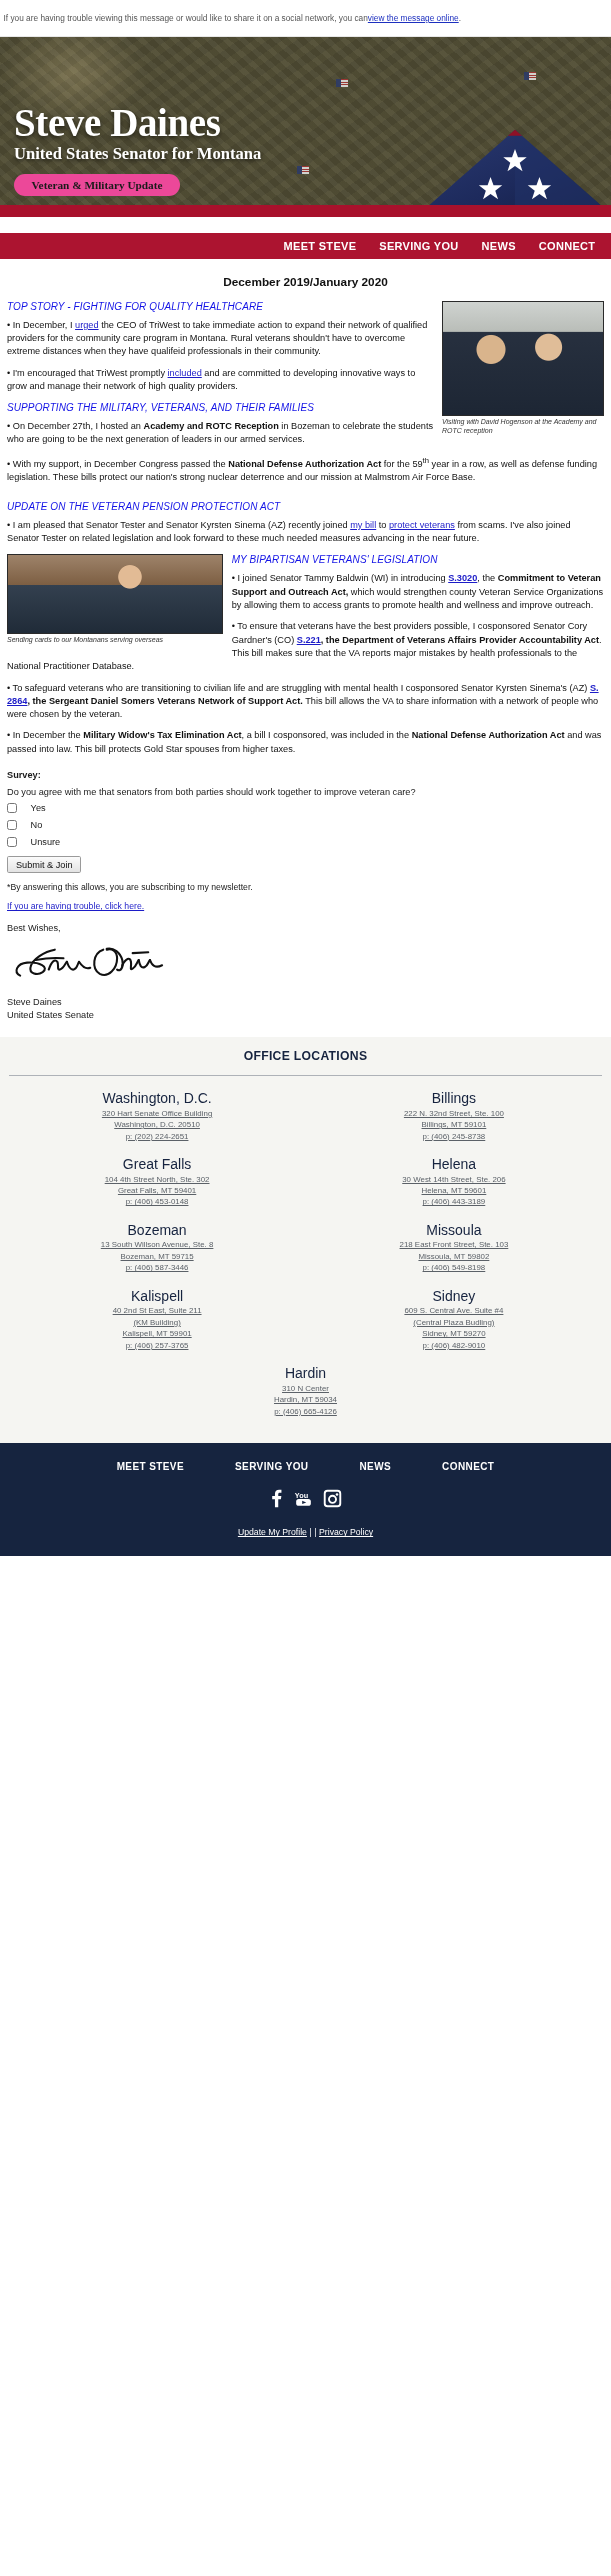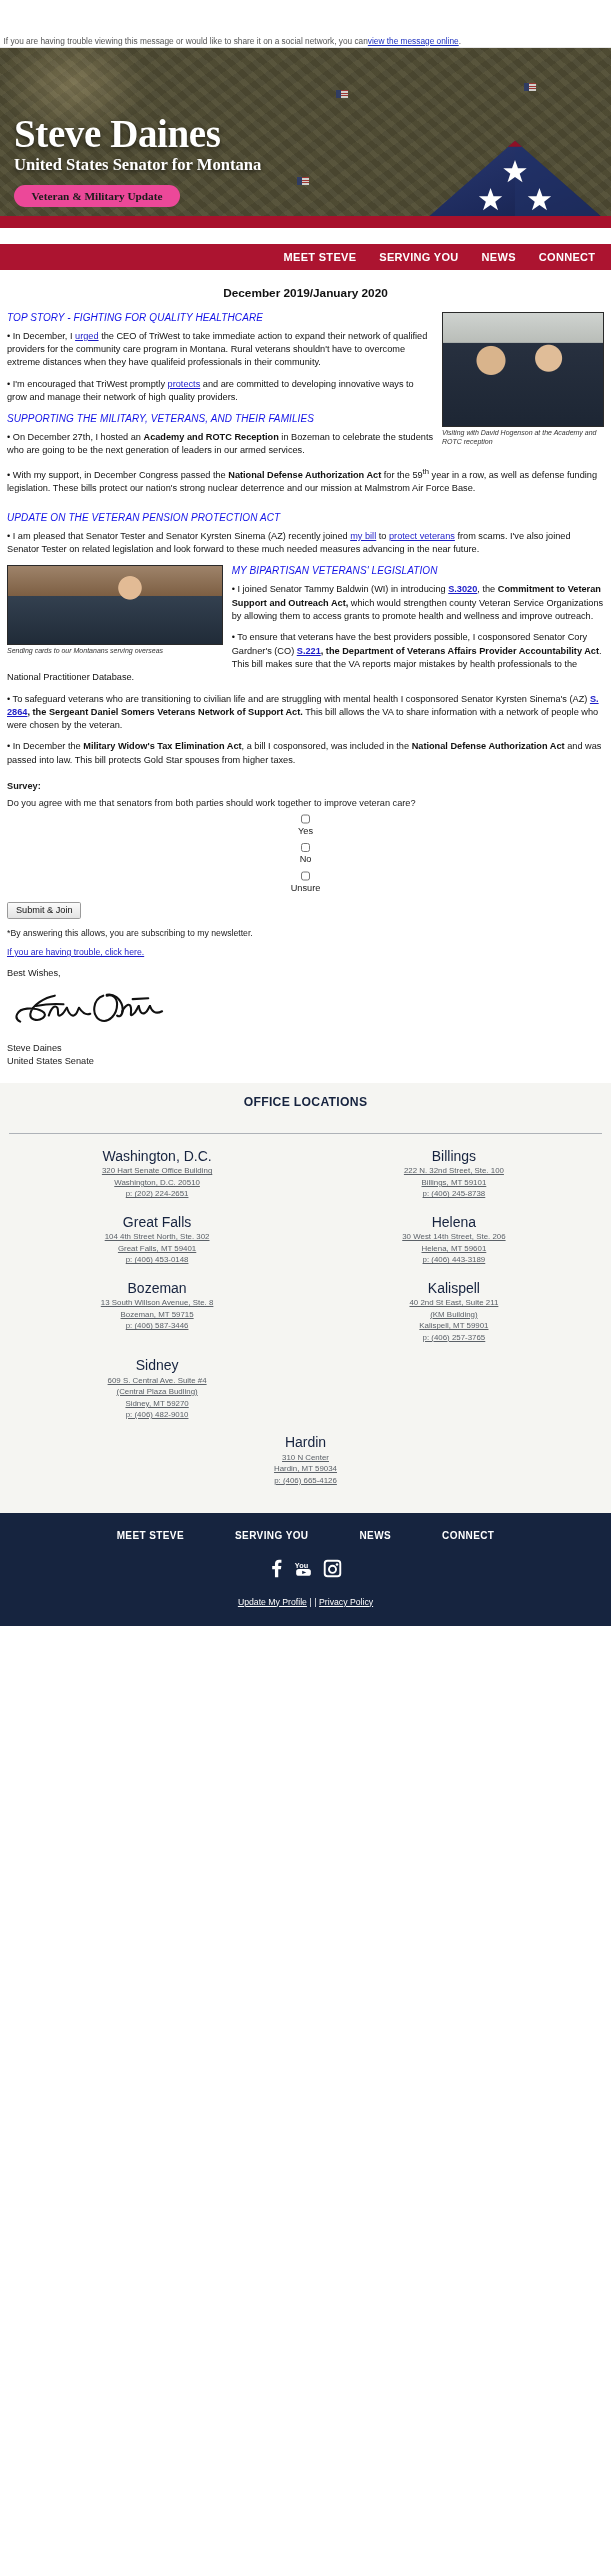--- a/index.html
+++ b/index.html
@@ -7,29 +7,28 @@
   body {
     width:611px;
     background:#ffffff;
     font-family:"Liberation Sans", sans-serif;
     color:#1a1a1a;
     -webkit-font-smoothing:antialiased;
   }
 
   
   .preheader {
-    height:14px;
+    height:37px;
     background:#ffffff;
     display:flex;
     align-items:center;
     padding:0 3.5px;
     font-size:8.3px;
     color:#555;
     border-bottom:0.9px solid #e8e8e8;
-    margin-top:34px;
   }
   .preheader a { color:#1c2fbf; text-decoration:underline; }
 
   
   .hero {
     position:relative;
     height:168px;
     overflow:hidden;
     background:#5d5b40;
   }
@@ -172,21 +171,21 @@
     font-style:italic;
     color:#333;
     line-height:1.28;
     margin-top:2.6px;
   }
   .clr{ clear:both; }
 
   
   .survey-title{ font-size:9.2px; font-weight:bold; margin:14px 0 7px 0; }
   .survey-q{ font-size:9.2px; margin:0 0 6.1px 0; }
-  .opt{ display:flex; align-items:center; gap:2px; margin:0 0 7px 0; font-size:9.2px;flex-direction:column; }
+  .opt{ display:flex; align-items:center; gap:14px; margin:0 0 7px 0; font-size:9.2px; }
   .opt input{ margin:0; width:9.6px; height:9.6px; }
   .submit-btn{
     font-family:"Liberation Sans", sans-serif;
     font-size:9.2px;
     padding:2.6px 7.9px;
     background:linear-gradient(#fbfbfb,#e3e3e3);
     border:0.9px solid #9a9a9a;
     border-radius:1.7px;
     color:#111;
     cursor:pointer;
@@ -204,21 +203,21 @@
     background:#f5f5f2;
     padding:12.2px 8.7px 17.5px 8.7px;
   }
   .off-title{
     text-align:center;
     font-size:12.2px;
     font-weight:bold;
     color:#16233f;
     letter-spacing:0.3px;
     font-family:"Liberation Sans", sans-serif;
-    padding-bottom:24px;
+    padding-bottom:12px;
     border-bottom:0.9px solid #aeb2b8;
     margin-bottom:8.7px;
   }
   .off-grid{ display:flex; flex-wrap:wrap; }
   .off-cell{ width:50%; text-align:center; padding:5.2px 3.5px 8.7px 3.5px; }
   .off-cell.full{ width:100%; }
   .off-city{
     font-size:14px;
     color:#16233f;
     font-family:"Liberation Sans", sans-serif;
@@ -331,21 +330,21 @@
   
   <div class="floatimg-right">
     <div class="photo p1"></div>
     <div class="caption">Visiting with David Hogenson at the Academy and ROTC reception</div>
   </div>
 
   <div class="sec-head">TOP STORY - FIGHTING FOR QUALITY HEALTHCARE</div>
 
   <p class="para"><span>• In December, I </span><a href="#">urged</a><span> the CEO of TriWest to take immediate action to expand their network of qualified providers for the community care program in Montana. Rural veterans shouldn't have to overcome extreme distances when they have qualifeid professionals in their community.</span></p>
 
-  <p class="para"><span>• I'm encouraged that TriWest promptly </span><a href="#">protects</a><span> and are committed to developing innovative ways to grow and manage their network of high quality providers.</span></p>
+  <p class="para"><span>• I'm encouraged that TriWest promptly </span><a href="#">included</a><span> and are committed to developing innovative ways to grow and manage their network of high quality providers.</span></p>
 
   <div class="sec-head">SUPPORTING THE MILITARY, VETERANS, AND THEIR FAMILIES</div>
 
   <p class="para"><span>• On December 27th, I hosted an </span><span class="b">Academy and ROTC Reception</span><span> in Bozeman to celebrate the students who are going to be the next generation of leaders in our armed services.</span></p>
 
   <p class="para"><span>• With my support, in December Congress passed the </span><span class="b">National Defense Authorization Act</span><span> for the 59</span><sup>th</sup><span> year in a row, as well as defense funding legislation. These bills protect our nation's strong nuclear deterrence and our mission at Malmstrom Air Force Base.</span></p>
 
   <div class="clr"></div>
 
   <div class="sec-head">UPDATE ON THE VETERAN PENSION PROTECTION ACT</div>
@@ -448,20 +447,26 @@
       <a href="#" class="off-line">p: (406) 443-3189</a>
     </div>
 
     <div class="off-cell">
       <div class="off-city">Bozeman</div>
       <a href="#" class="off-line">13 South Willson Avenue, Ste. 8</a>
       <a href="#" class="off-line">Bozeman, MT 59715</a>
       <a href="#" class="off-line">p: (406) 587-3446</a>
     </div>
 
+    <div class="off-cell">
+      <div class="off-city">Missoula</div>
+      <a href="#" class="off-line">218 East Front Street, Ste. 103</a>
+      <a href="#" class="off-line">Missoula, MT 59802</a>
+      <a href="#" class="off-line">p: (406) 549-8198</a>
+    </div>
 
     <div class="off-cell">
       <div class="off-city">Kalispell</div>
       <a href="#" class="off-line">40 2nd St East, Suite 211</a>
       <a href="#" class="off-line">(KM Building)</a>
       <a href="#" class="off-line">Kalispell, MT 59901</a>
       <a href="#" class="off-line">p: (406) 257-3765</a>
     </div>
 
     <div class="off-cell">

